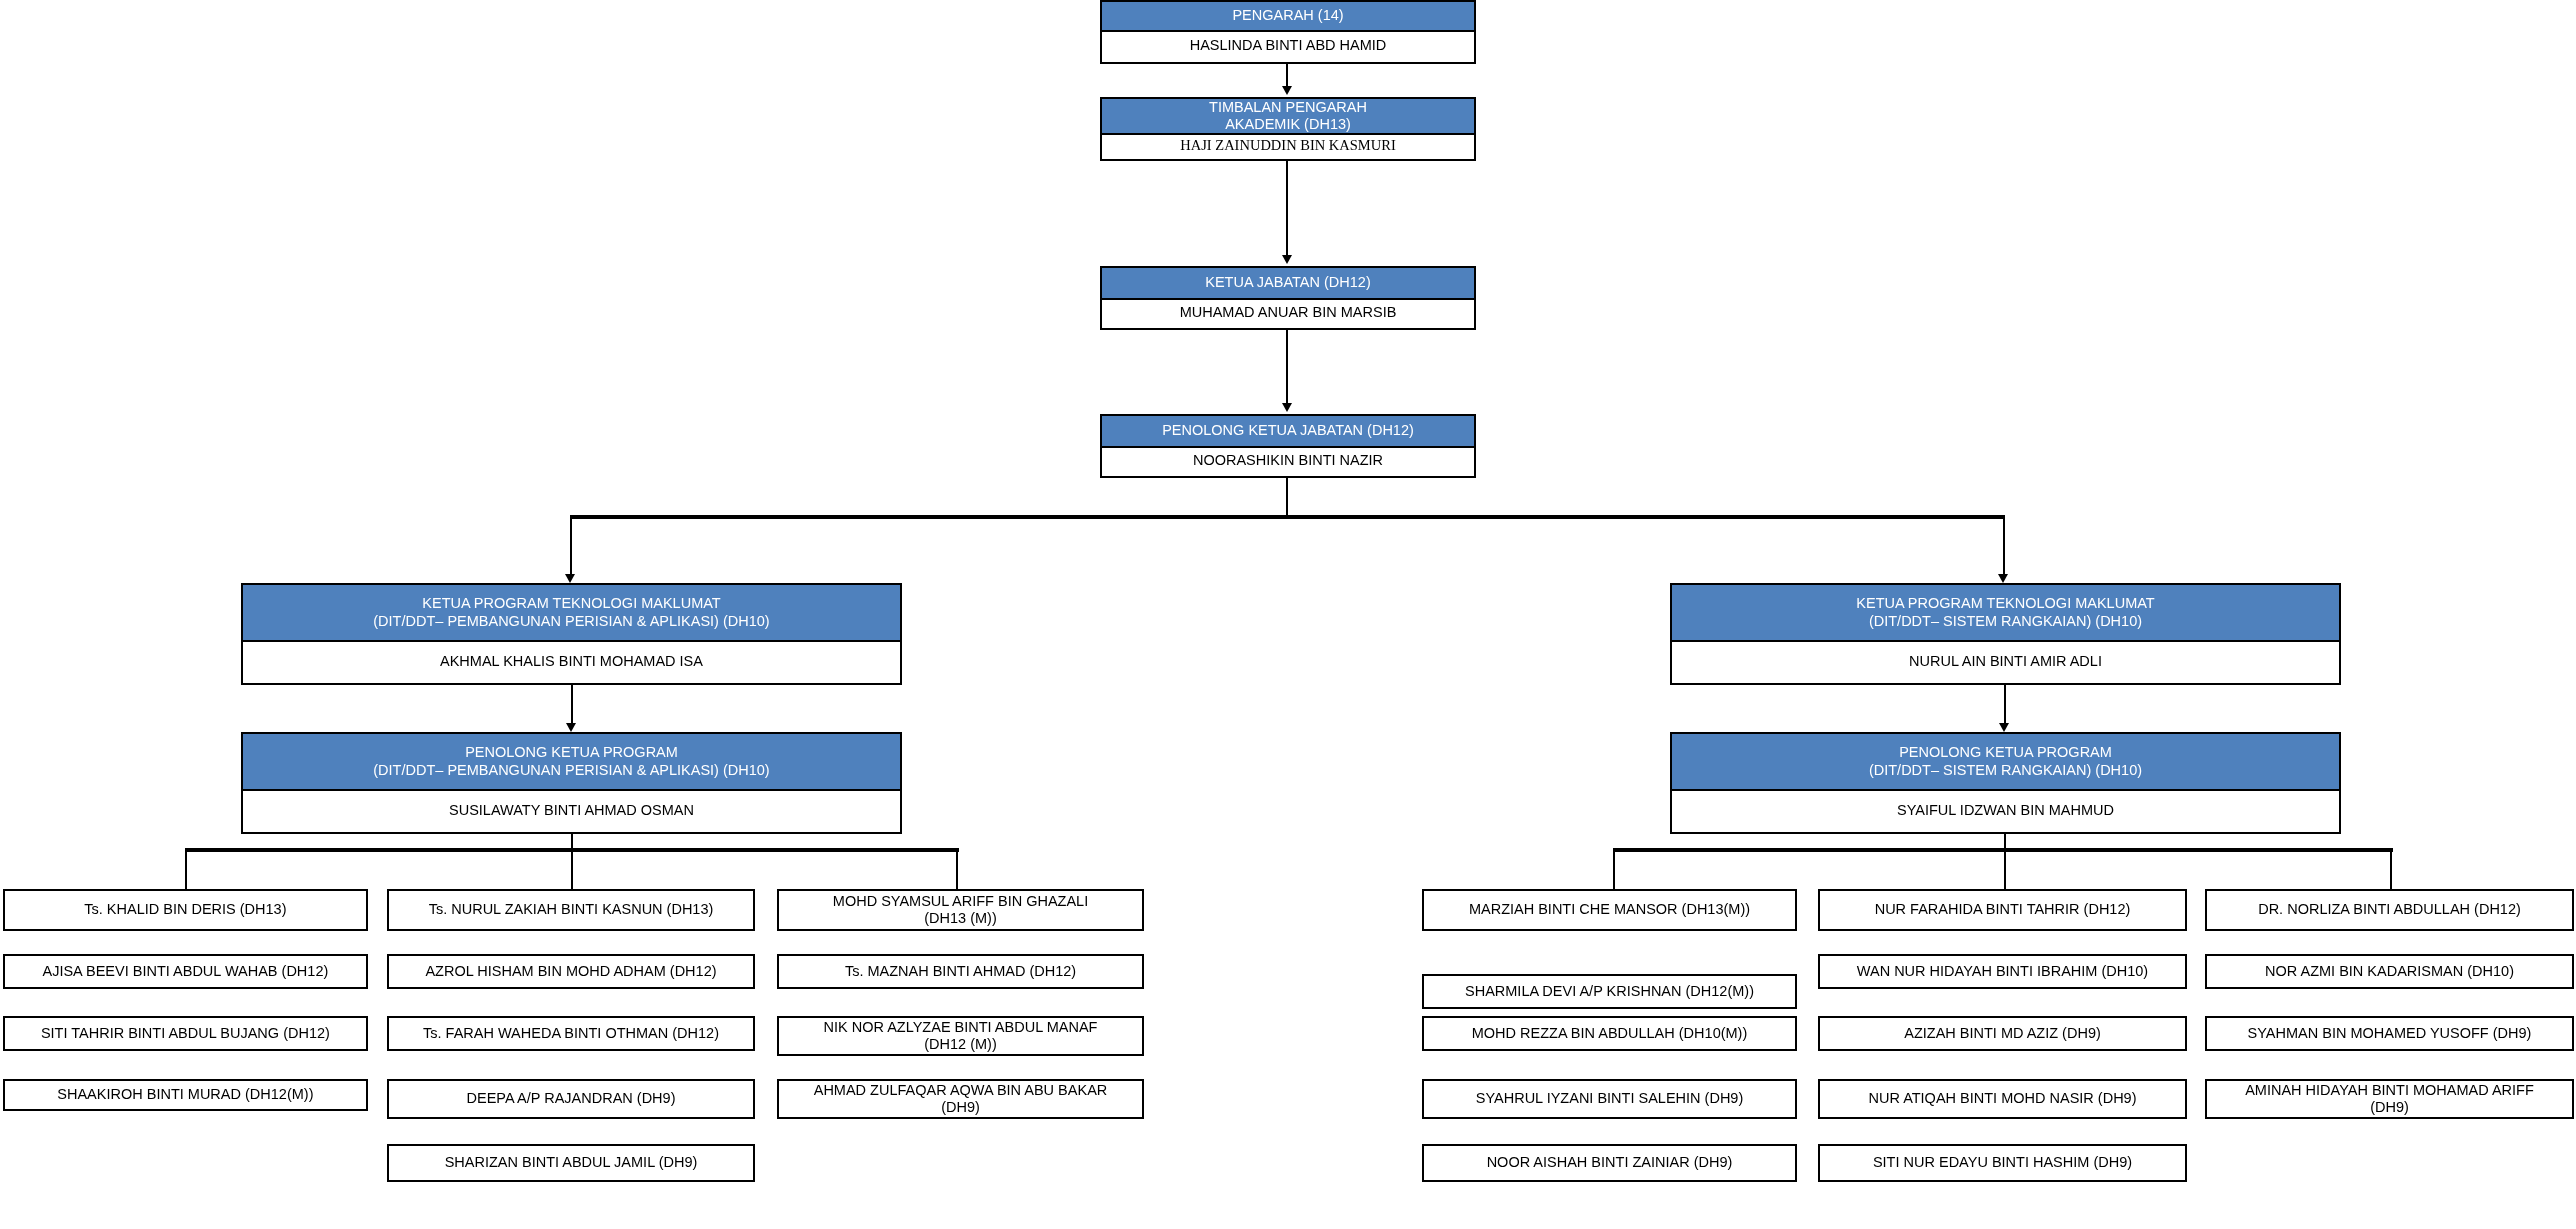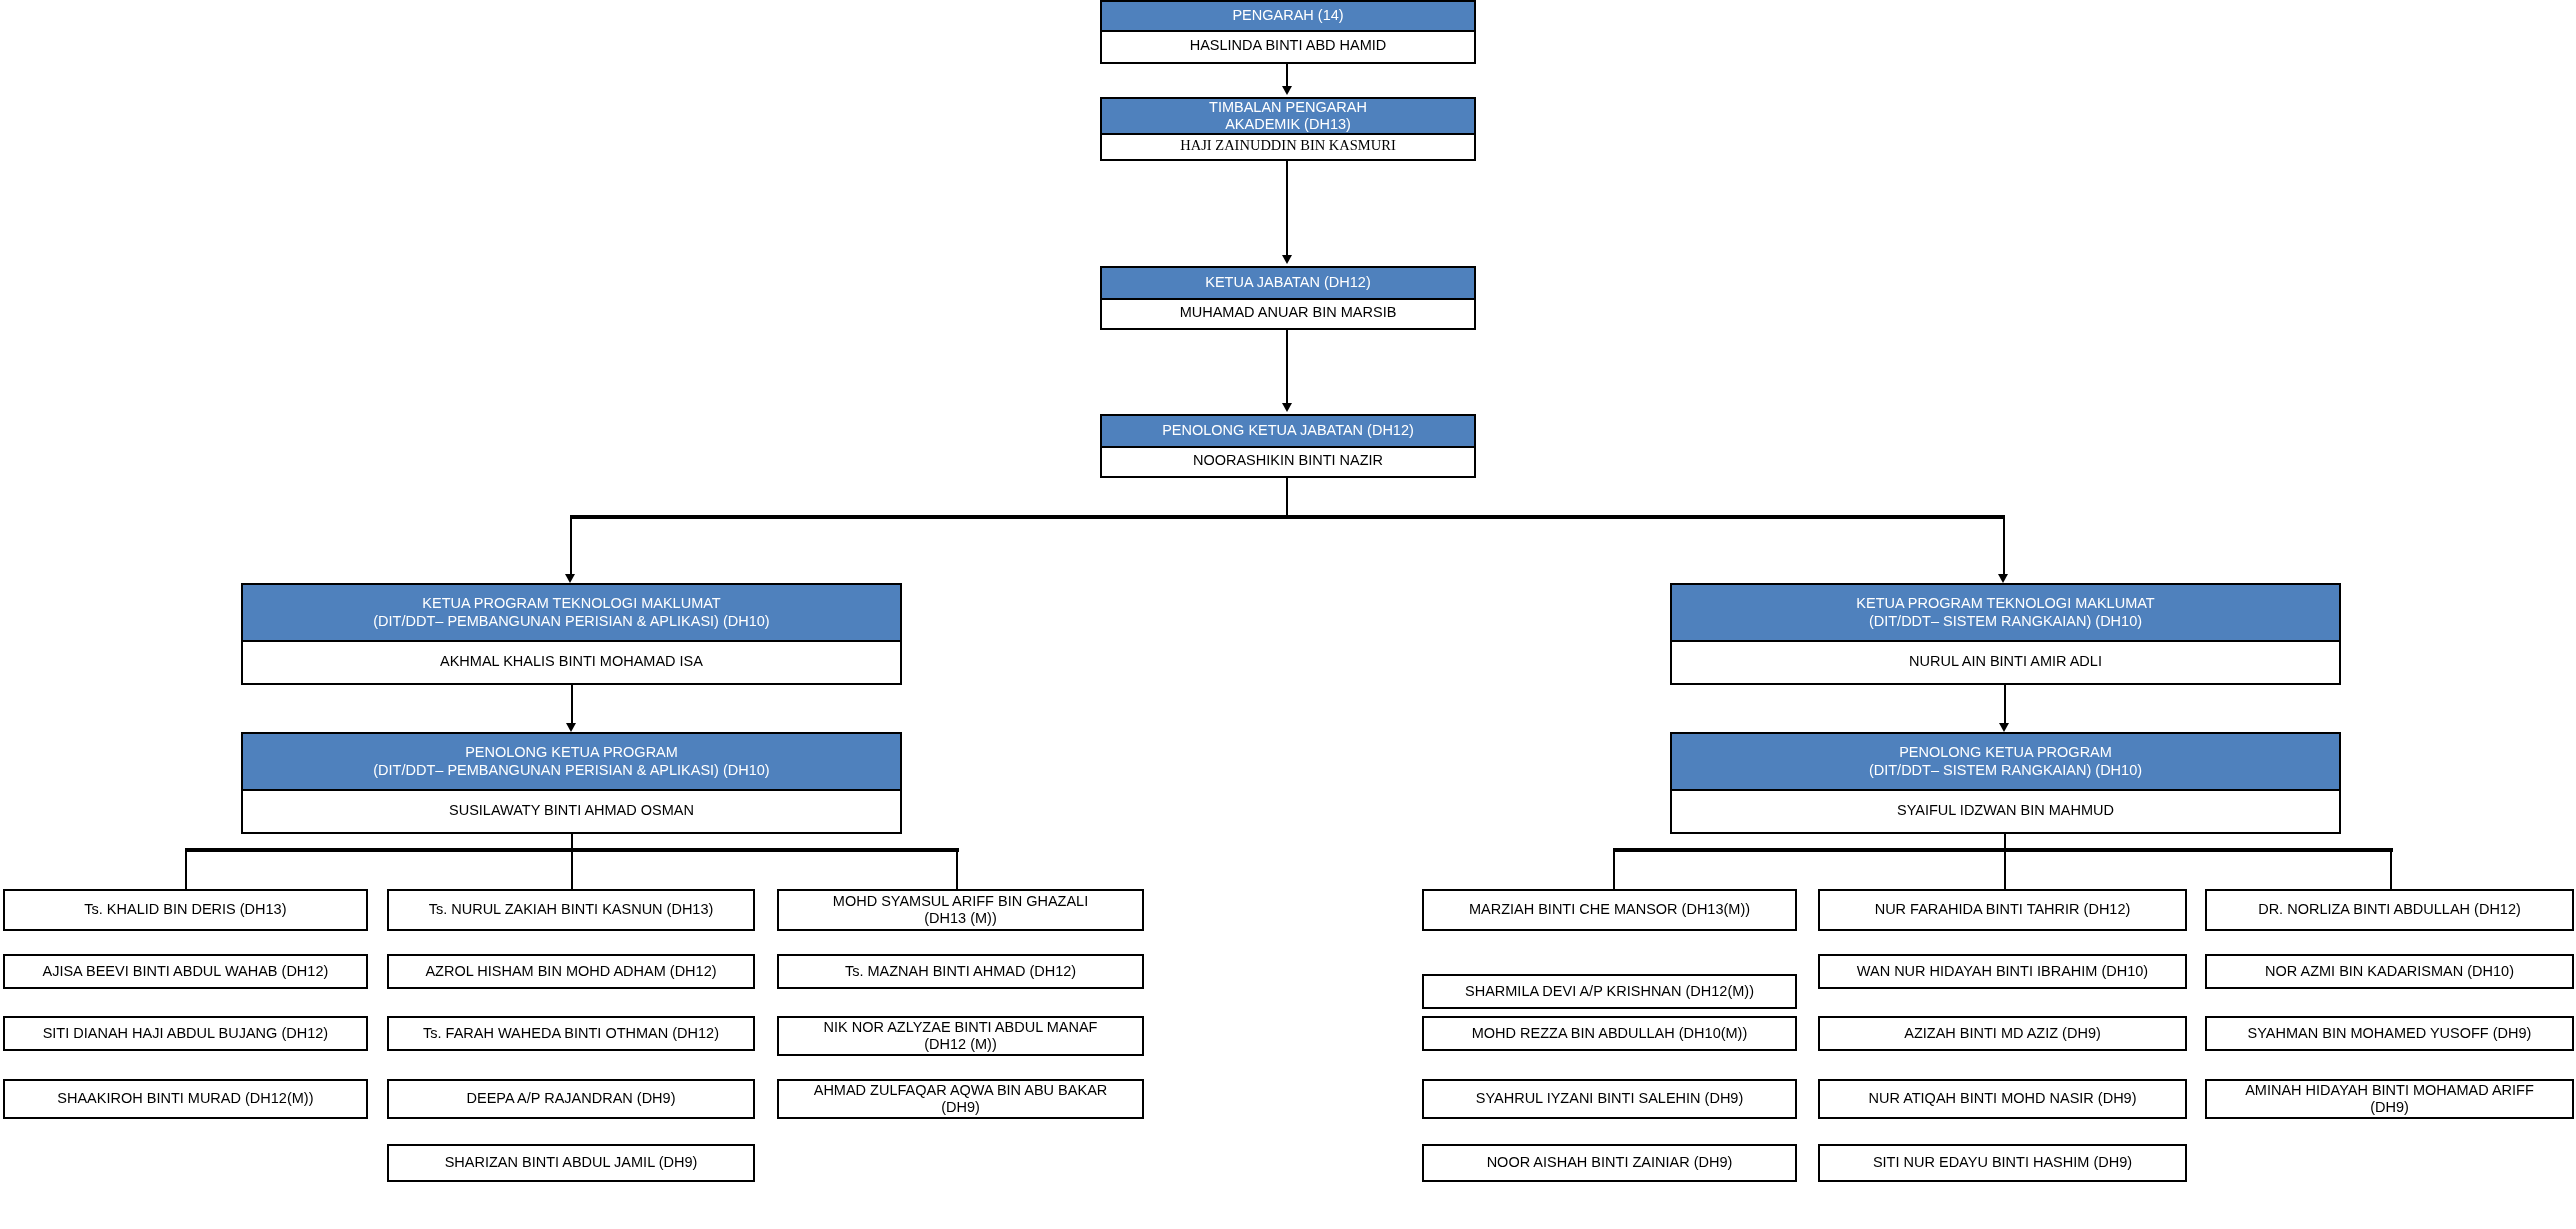--- a/index.html
+++ b/index.html
@@ -90,22 +90,22 @@
     <div class="band name fs-branch" style="height:39px;">SUSILAWATY BINTI AHMAD OSMAN</div>
   </div>
 
   <div class="vline" style="left:571px;top:834px;width:2.3px;height:70px;"></div>
   <div class="hline" style="left:185px;top:848px;width:774px;height:3.5px;"></div>
   <div class="vline" style="left:185px;top:848px;width:2.3px;height:44px;"></div>
   <div class="vline" style="left:956px;top:848px;width:2.3px;height:44px;"></div>
 
   <div class="leaf fs-leaf" style="left:2.9px;top:889px;width:365px;height:42px;white-space:pre-line;">Ts. KHALID BIN DERIS (DH13)</div>
   <div class="leaf fs-leaf" style="left:2.9px;top:954px;width:365px;height:35px;white-space:pre-line;">AJISA BEEVI BINTI ABDUL WAHAB  (DH12)</div>
-  <div class="leaf fs-leaf" style="left:2.9px;top:1016px;width:365px;height:35px;white-space:pre-line;">SITI DIANAH HAJI ABDUL BUJANG (DH12)</div>
-  <div class="leaf fs-leaf" style="left:2.9px;top:1079px;width:365px;height:40px;white-space:pre-line;">SHAAKIROH BINTI MURAD (DH12(M))</div>
+  <div class="leaf fs-leaf" style="left:2.9px;top:1016px;width:365px;height:35px;white-space:pre-line;">SITI TAHRIR BINTI ABDUL BUJANG (DH12)</div>
+  <div class="leaf fs-leaf" style="left:2.9px;top:1079px;width:365px;height:32px;white-space:pre-line;">SHAAKIROH BINTI MURAD (DH12(M))</div>
 
   <div class="leaf fs-leaf" style="left:387px;top:889px;width:368px;height:42px;white-space:pre-line;">Ts. NURUL ZAKIAH BINTI KASNUN (DH13)</div>
   <div class="leaf fs-leaf" style="left:387px;top:954px;width:368px;height:35px;white-space:pre-line;">AZROL HISHAM BIN MOHD ADHAM (DH12)</div>
   <div class="leaf fs-leaf" style="left:387px;top:1016px;width:368px;height:35px;white-space:pre-line;">Ts. FARAH WAHEDA BINTI OTHMAN (DH12)</div>
   <div class="leaf fs-leaf" style="left:387px;top:1079px;width:368px;height:40px;white-space:pre-line;">DEEPA A/P RAJANDRAN (DH9)</div>
   <div class="leaf fs-leaf" style="left:387px;top:1144px;width:368px;height:38px;white-space:pre-line;">SHARIZAN BINTI ABDUL JAMIL (DH9)</div>
 
   <div class="leaf fs-leaf" style="left:777px;top:889px;width:367px;height:42px;white-space:pre-line;">MOHD SYAMSUL ARIFF BIN GHAZALI
 (DH13 (M))</div>
   <div class="leaf fs-leaf" style="left:777px;top:954px;width:367px;height:35px;white-space:pre-line;">Ts. MAZNAH BINTI AHMAD (DH12)</div>

